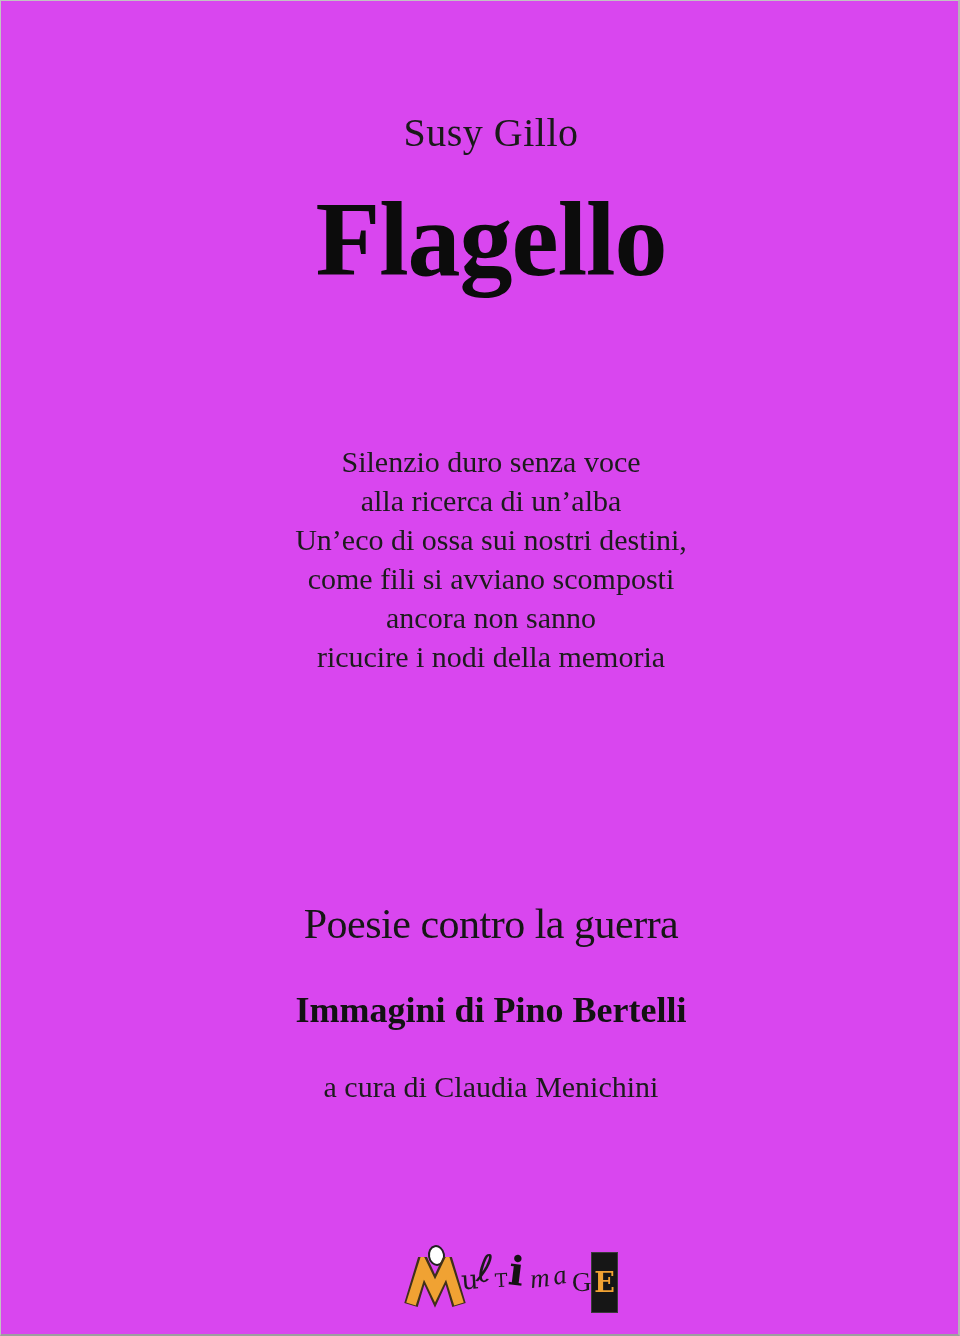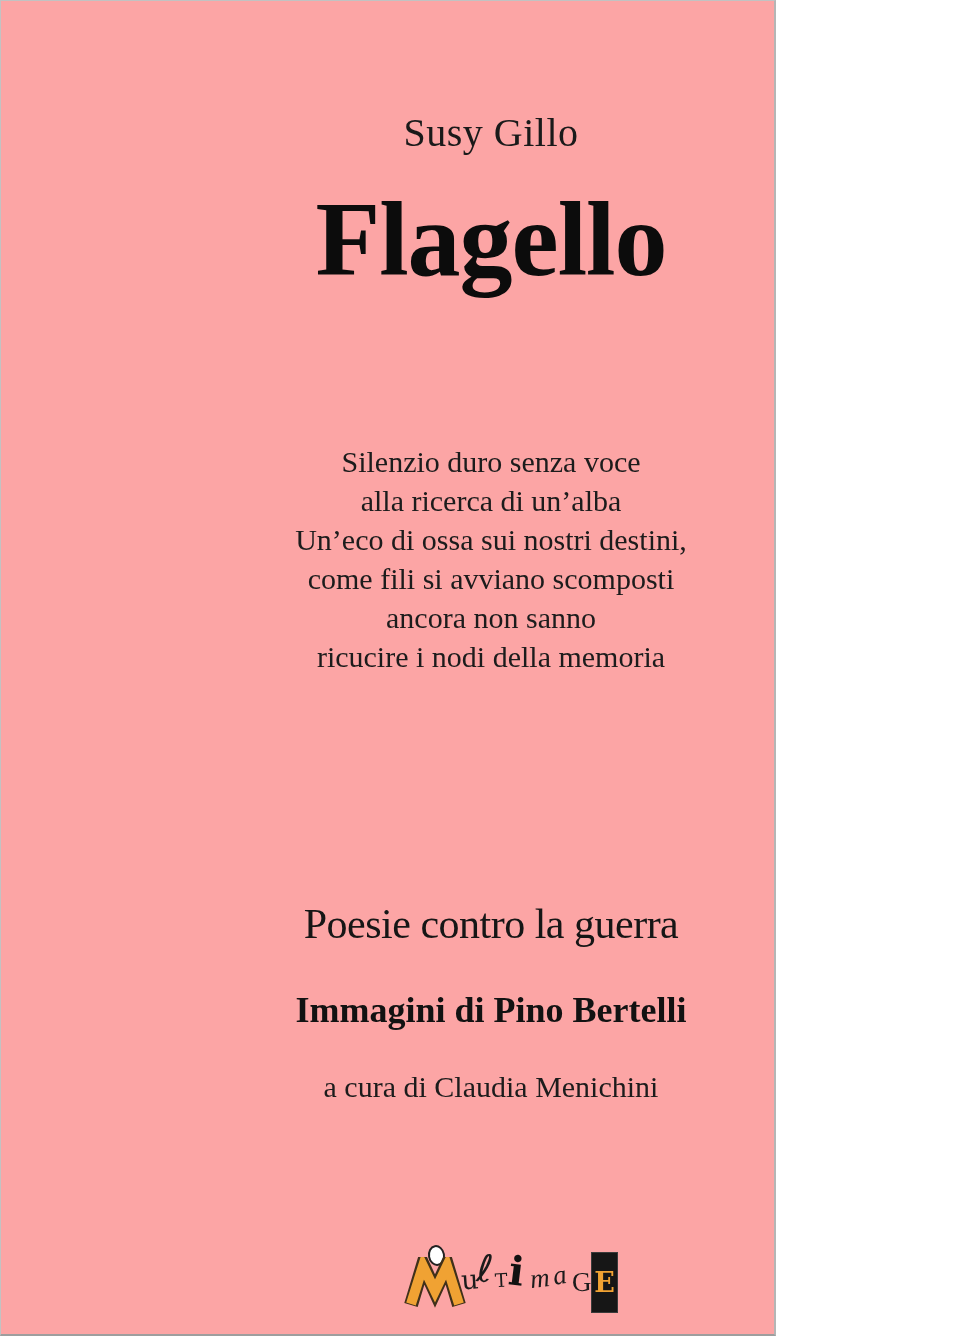--- a/index.html
+++ b/index.html
@@ -2,23 +2,23 @@
 <html><head>
 <meta charset="utf-8">
 <style>
   html, body {
     margin: 0;
     padding: 0;
     background: #ffffff;
   }
   .page {
     position: relative;
-    width: 776px;
+    width: 960px;
     height: 1336px;
-    background: #fca5a5;
+    background: #d946ef;
     box-sizing: border-box;
     border: 1px solid #c2c2c2;
     border-bottom: 2px solid #9e9e9e;
     border-right: 2px solid #b5b5b5;
     overflow: hidden;
     font-family: "Liberation Serif", serif;
     color: #141414;
   }
   
   .content {

